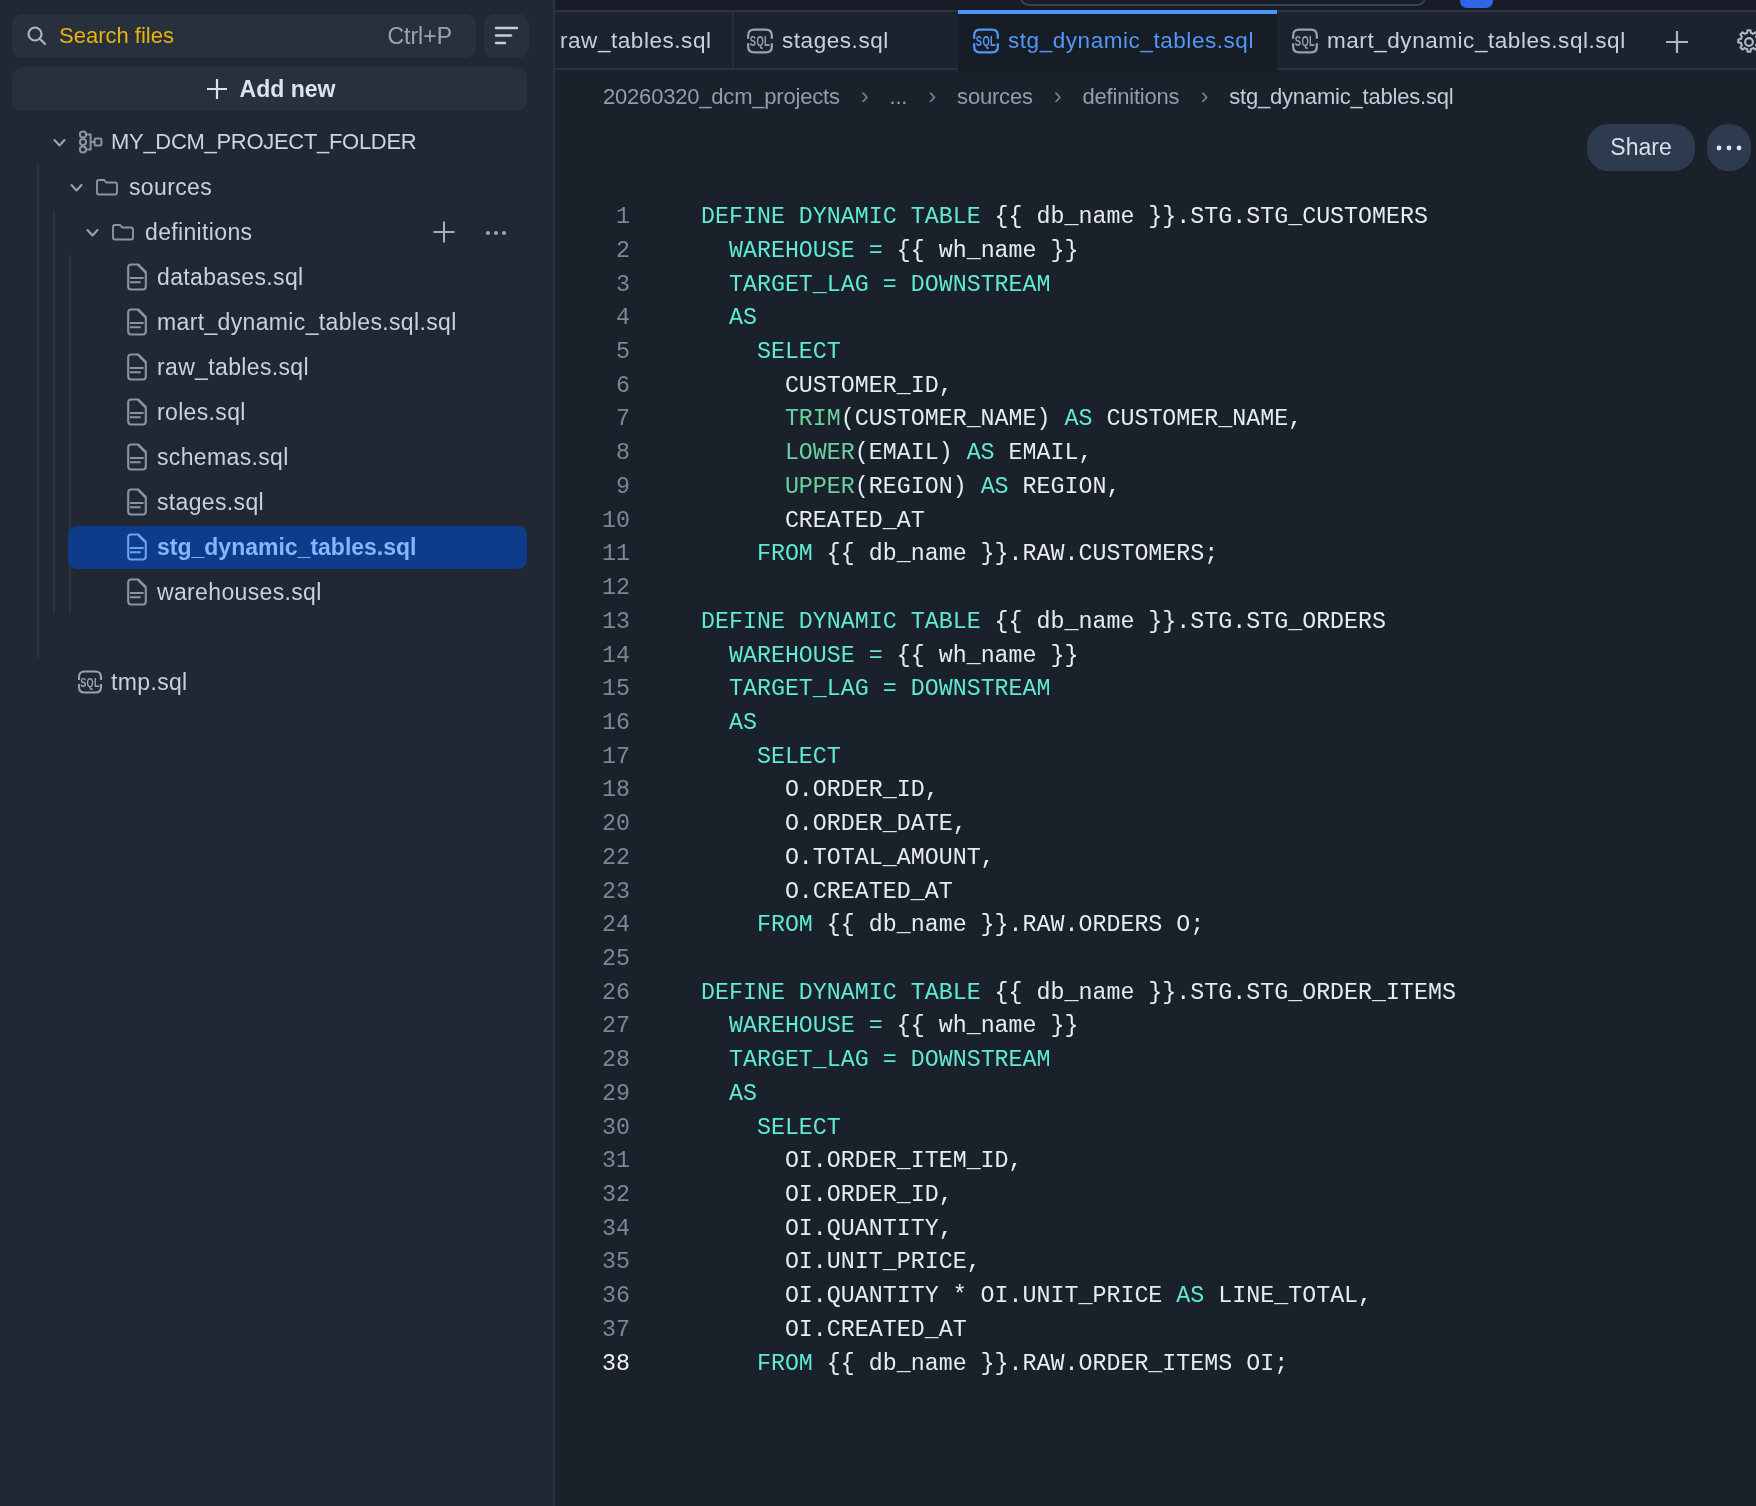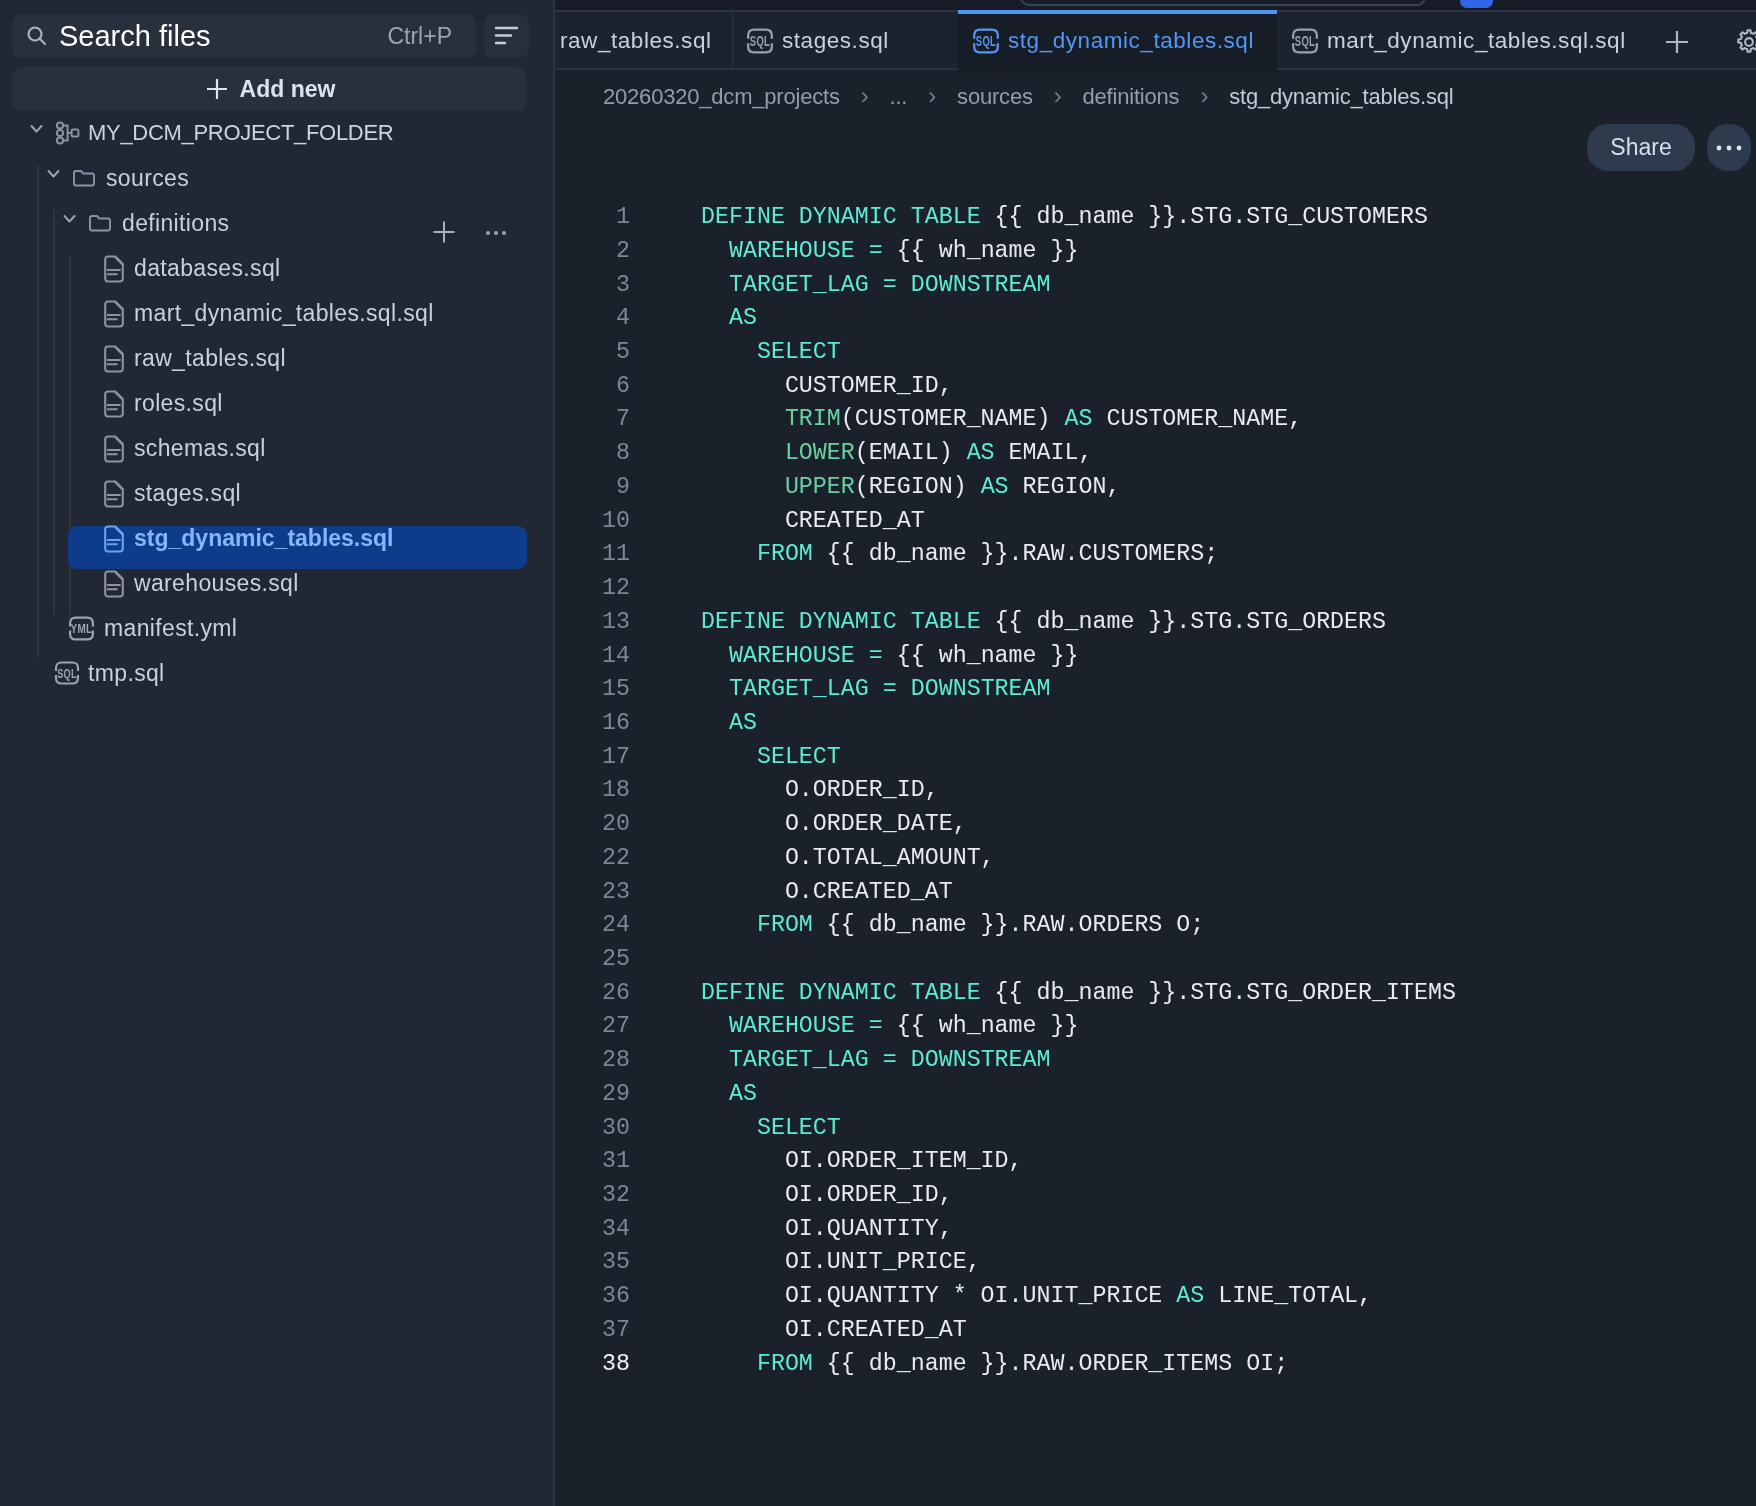--- a/index.html
+++ b/index.html
@@ -5,30 +5,30 @@
   * { margin:0; padding:0; box-sizing:border-box; }
   html,body { width:1756px; height:1506px; overflow:hidden; background:#1b212b;
     font-family:"Liberation Sans", sans-serif; }
 
   
   #sidebar { position:absolute; left:0; top:0; width:553px; height:1506px; background:#212834; }
   #vdivider { position:absolute; left:553px; top:0; width:2px; height:1506px; background:#2b3340; }
 
   #searchbox { position:absolute; left:12px; top:14px; width:464px; height:44px;
     background:#28303e; border-radius:10px; display:flex; align-items:center; }
-  #searchbox .ph { color:#ffffff; font-size:29px; margin-left:12px; }
+  #searchbox .ph { color:#eab308; font-size:22px; margin-left:12px; }
   #searchbox .kbd { position:absolute; right:24px; color:#9aa3b2; font-size:23px; }
   #sorticon { position:absolute; left:484px; top:14px; width:45px; height:44px;
     background:#28303e; border-radius:10px; }
 
   #addnew { position:absolute; left:12px; top:67px; width:515px; height:44px;
     background:#28303e; border-radius:10px; display:flex; align-items:center; justify-content:center;
     color:#dde3ec; font-size:23px; font-weight:700; }
 
-  .row { position:absolute; height:45px; display:flex; color:#c9d0db; font-size:23px; letter-spacing:0.35px; }
+  .row { position:absolute; height:45px; display:flex; align-items:center; color:#c9d0db; font-size:23px; letter-spacing:0.35px;padding-left:23px; }
   .guide { position:absolute; width:2px; background:#2c3442; }
 
   
   #topstrip { position:absolute; left:555px; top:0; width:1201px; height:10px; background:#171c26; overflow:hidden; }
   #tabbar { position:absolute; left:555px; top:10px; width:1201px; height:60px; background:#1d232e;
     border-top:2px solid #2b3342; }
   #tabbar .border { position:absolute; left:0; bottom:0; width:1201px; height:2px; background:#2a3240; }
   .tab { position:absolute; top:0; height:58px; display:flex; align-items:center; font-size:22.5px; color:#c9d0db; letter-spacing:0.55px; }
   .tabsep { position:absolute; top:0; width:2px; height:58px; background:#262d3a; }
   #activetab { position:absolute; left:403px; top:-2px; width:319px; height:62px; background:#171d27; z-index:2; }
@@ -277,24 +277,19 @@
         <path d="M4 15 H15.6 M4 19.3 H12.6" stroke-linecap="square"></path>
       </svg>
       <span style="width:10px;flex:0 0 10px;"></span>
       <span style="color:#85b6fb;font-weight:700;letter-spacing:0;">stg_dynamic_tables.sql</span>
     </div>
 <div class="row" style="left:0;top:569.5px;width:553px;"><span style="width:104px;flex:0 0 104px;"></span><svg width="20" height="28" viewBox="0 0 20 28" fill="none" stroke="#8a93a5" stroke-width="2.1">
         <path d="M1.2 4.5 Q1.2 1.5 4.2 1.5 H11.3 L18.8 9 V23.5 Q18.8 26.5 15.8 26.5 H4.2 Q1.2 26.5 1.2 23.5 Z"></path>
         <path d="M11.1 2 L18.4 9.3"></path>
         <path d="M4 15 H15.6 M4 19.3 H12.6" stroke-linecap="square"></path>
       </svg><span style="width:10px;flex:0 0 10px;"></span>warehouses.sql</div>
-<div class="row" style="left:0;top:614.5px;width:553px;"><span style="width:68px;flex:0 0 68px;"></span><svg width="27" height="27" viewBox="0 0 26 26" fill="none" stroke="#9aa3b2">
-        <path d="M2 11 V8 Q2 2.5 7.5 2.5 H18.5 Q24 2.5 24 8 V11" stroke-width="2.1"></path>
-        <path d="M2 15 V18 Q2 23.5 7.5 23.5 H18.5 Q24 23.5 24 18 V15" stroke-width="2.1"></path>
-        <text x="13" y="17.6" text-anchor="middle" font-family="Liberation Sans" font-size="12.5" font-weight="700" fill="#9aa3b2" stroke="none" textLength="21" lengthAdjust="spacingAndGlyphs">YML</text>
-      </svg><span style="width:9px;flex:0 0 9px;"></span>manifest.yml</div>
 <div class="row" style="left:0;top:659.5px;width:553px;"><span style="width:54px;flex:0 0 54px;"></span><svg width="26" height="26" viewBox="0 0 26 26" fill="none" stroke="#9aa3b2">
         <path d="M2 11 V8 Q2 2.5 7.5 2.5 H18.5 Q24 2.5 24 8 V11" stroke-width="2.1"></path>
         <path d="M2 15 V18 Q2 23.5 7.5 23.5 H18.5 Q24 23.5 24 18 V15" stroke-width="2.1"></path>
         <text x="13" y="17.6" text-anchor="middle" font-family="Liberation Sans" font-size="13" font-weight="700" fill="#9aa3b2" stroke="none" textLength="19.5" lengthAdjust="spacingAndGlyphs">SQL</text>
       </svg><span style="width:8px;flex:0 0 8px;"></span>tmp.sql</div>
 </div>
 <div id="vdivider"></div>
 
 </body></html>

